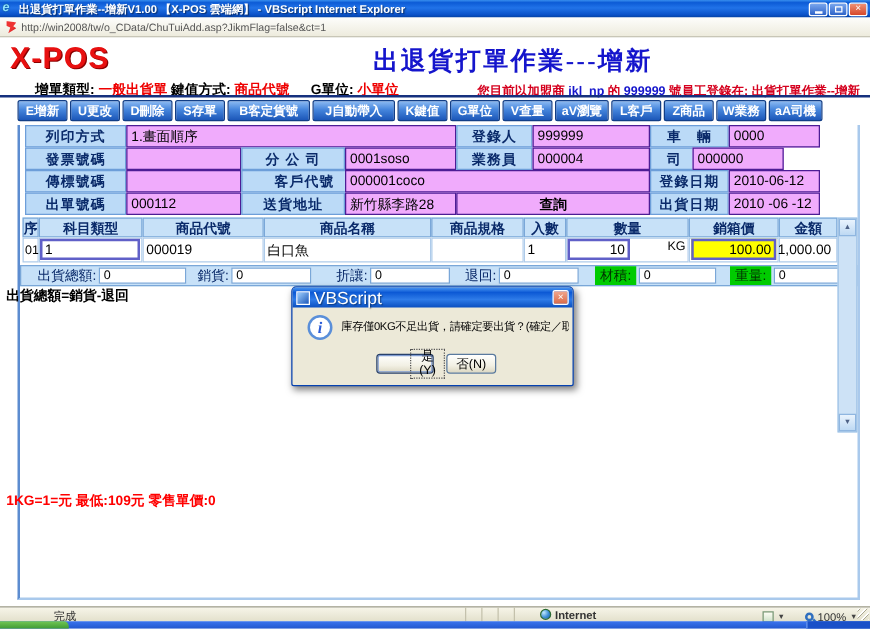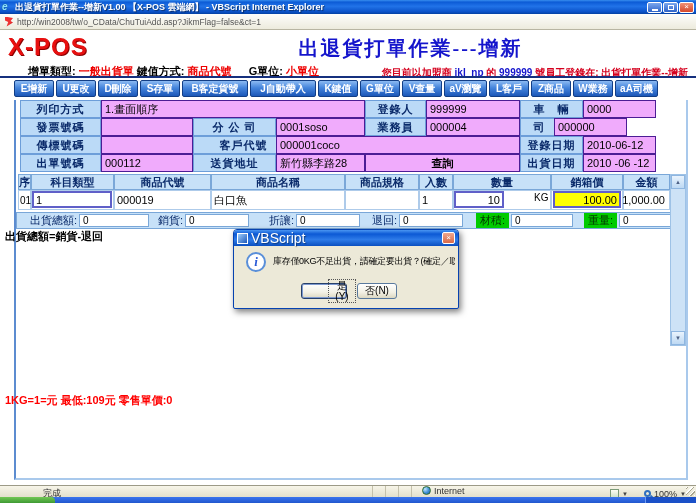--- a/index.html
+++ b/index.html
@@ -95,21 +95,21 @@
     font-family:"Liberation Sans",sans-serif;display:flex;align-items:center;justify-content:center;padding:0;}
   .dlg-btn.default{border:1px solid #27406A;box-shadow:0 0 0 1px #7E9AD0 inset;}
   .dlg-btn .focus-inner{border:1px dotted #555;padding:0 6px;line-height:11px;}
   
   .statusbar{position:absolute;left:0;top:485px;width:696px;height:12px;
     background:linear-gradient(180deg,#F7F5E9,#E3E0CC);border-top:1px solid #9C9A87;box-sizing:border-box;
     font-size:9px;color:#333;}
   .sb-status{position:absolute;left:4px;top:1px;margin-left:39px;}
   .sb-seps{position:absolute;left:372px;top:0;height:11px;display:flex;}
   .sb-sep{width:12px;height:11px;border-left:1px solid #C4C1AC;}
-  .sb-zone{position:absolute;left:422px;top:0px;display:flex;align-items:flex-start;height:11px;}
+  .sb-zone{position:absolute;left:432px;top:0px;display:flex;align-items:center;height:11px;font-weight:bold;}
   .globe-icon{width:9px;height:9px;border-radius:50%;margin-right:3px;
     background:radial-gradient(circle at 30% 30%,#BFE8FF,#3E8ED6 55%,#1C5FA8);border:1px solid #2A6B34;box-sizing:border-box;}
   .sb-right{position:absolute;right:10px;top:0;height:15px;display:flex;align-items:center;gap:3px;}
   .zone-icon{width:9px;height:9px;background:linear-gradient(180deg,#FDFDF5,#CFE2C9);border:1px solid #7A9A78;box-sizing:border-box;}
   .caret{font-size:6px;color:#444;line-height:6px;}
   .mag-icon{width:7px;height:7px;border:2px solid #2F6FBF;border-radius:50%;box-sizing:border-box;position:relative;}
   .mag-icon:after{content:"";position:absolute;left:4px;top:4px;width:4px;height:2px;background:#2F6FBF;transform:rotate(45deg);}
   .grip{position:absolute;right:1px;bottom:1px;width:9px;height:9px;
     background:repeating-linear-gradient(135deg,#fff 0 1px,#A8A58F 1px 2px,transparent 2px 4px);}
   .taskbar{position:absolute;left:0;top:497px;width:696px;height:6px;background:linear-gradient(180deg,#3A74EE,#2257CE);}

